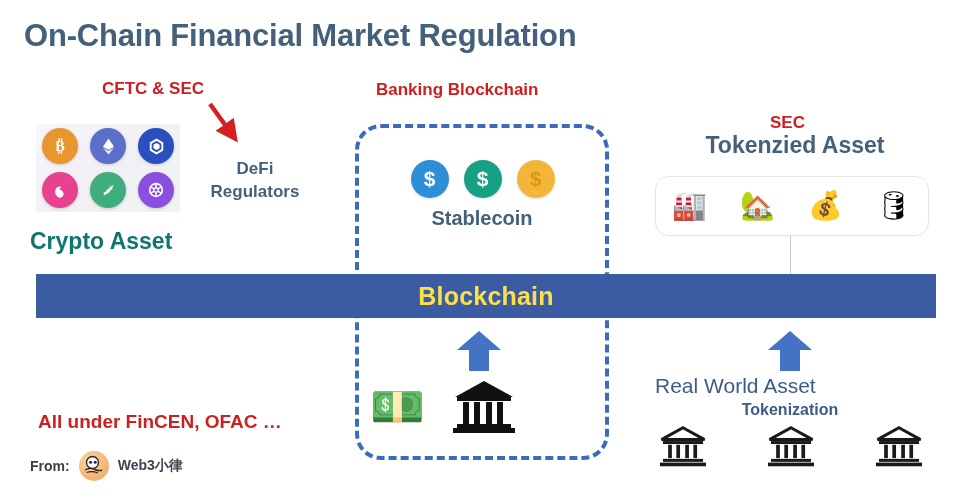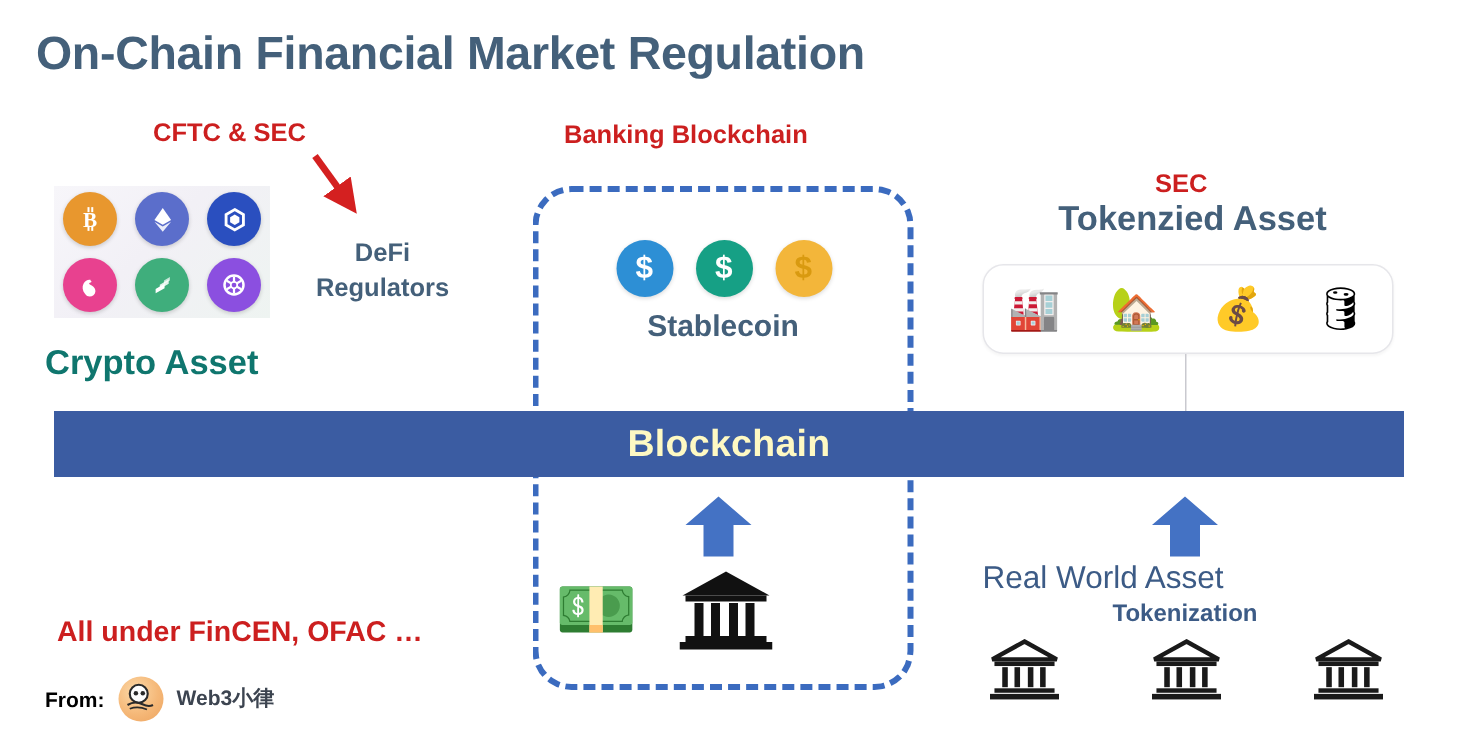--- a/index.html
+++ b/index.html
@@ -102,21 +102,21 @@
     position: absolute; left: 790px; top: 236px; width: 1px; height: 40px;
     background: #c9c9cf;
   }
 
   
   .bc-bar {
     position: absolute; left: 36px; top: 274px; width: 900px; height: 44px;
     background: #3b5ca2;
     display: flex; align-items: center; justify-content: center;
   }
-  .bc-label { font-size: 25px; font-weight: bold; color: #fef9c3; letter-spacing: .2px; }
+  .bc-label { font-size: 25px; font-weight: bold; color: #fde047; letter-spacing: .2px; }
 
   
   .up-arrow { position: absolute; width: 46px; height: 42px; }
 
   
   .money-row { position: absolute; left: 370px; top: 378px; width: 200px; display: flex; align-items: center; gap: 28px; }
   .bill { font-size: 44px; line-height: 1; }
 
   
   .rwa-title {
@@ -134,21 +134,21 @@
 
   
   .footer-red {
     position: absolute; left: 26px; top: 411px;
     font-size: 19px; font-weight: bold; color: #cc1f1f; white-space: nowrap; margin-left: 12px;
   }
   .from-row {
     position: absolute; left: 30px; top: 451px;
     display: flex; align-items: center; gap: 9px;
   }
-  .from-label { font-size: 14px; font-weight: bold; color: #000000; }
+  .from-label { font-size: 14px; font-weight: bold; color: #404040; }
   .avatar {
     width: 30px; height: 30px; border-radius: 50%;
     background: radial-gradient(circle at 38% 34%, #fcd9a8 0%, #f5b878 55%, #eda35e 100%);
     display: flex; align-items: center; justify-content: center;
     overflow: hidden;
   }
   .handle { font-size: 14px; font-weight: bold; color: #3c4450; }
 </style>
 </head>
 <body>

